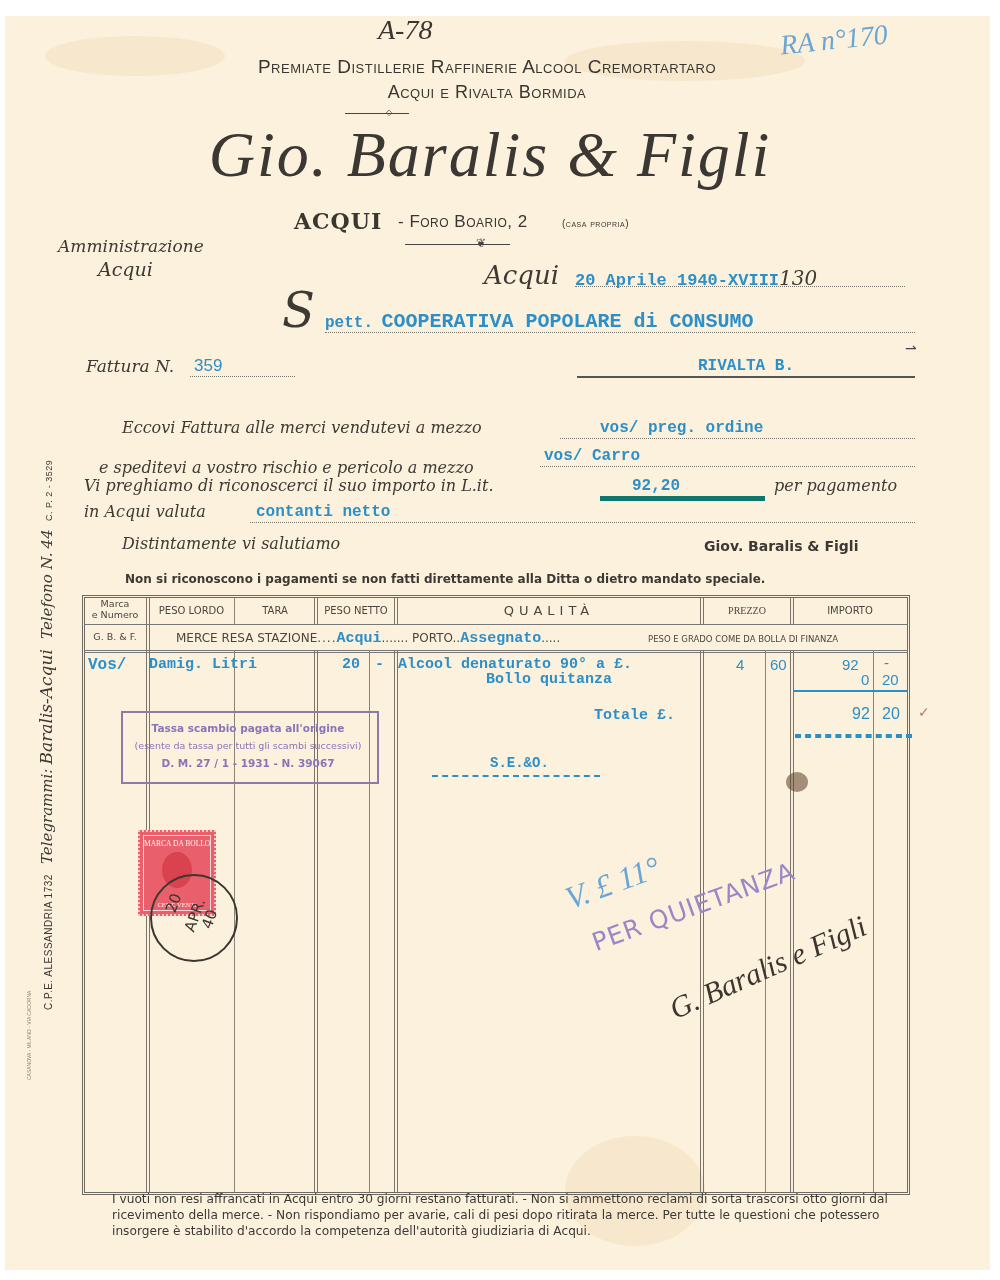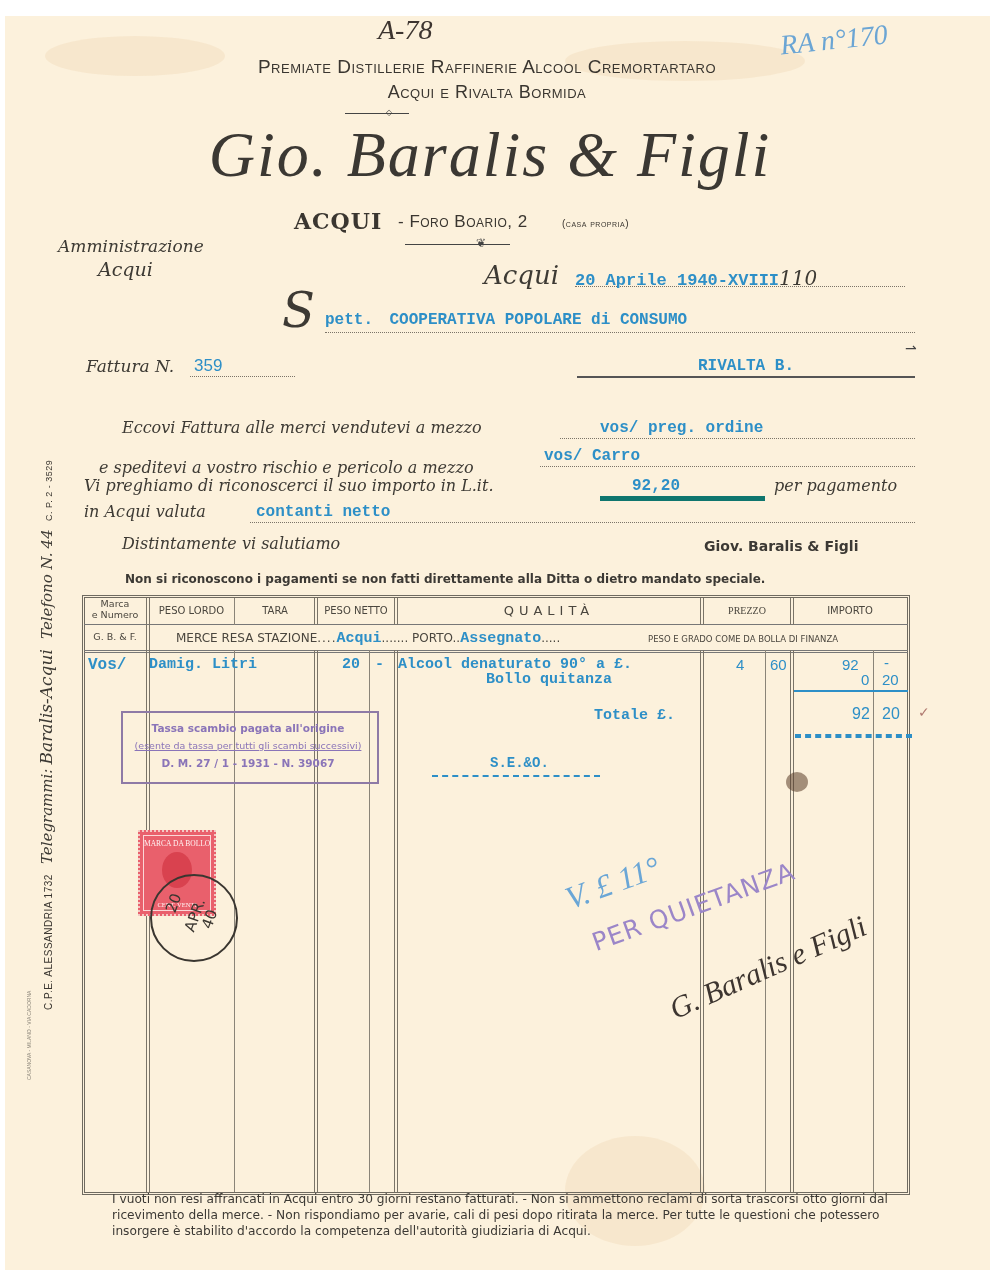--- a/index.html
+++ b/index.html
@@ -46,27 +46,27 @@
 <div class="abs caps" style="left:398px;top:212px;font-size:17px;">- Foro Boario, 2</div>
 <div class="abs caps" style="left:562px;top:218px;font-size:10px;">(casa propria)</div>
 <div class="rule" style="left:405px;top:244px;width:105px;height:1px;"></div>
 <div class="abs" style="left:476px;top:236px;font-size:12px;color:#444;">❦</div>
 
 <div class="abs script" style="left:58px;top:236px;font-size:17px;">Amministrazione</div>
 <div class="abs script" style="left:98px;top:258px;font-size:19px;">Acqui</div>
 
 <div class="abs script" style="left:484px;top:260px;font-size:26px;">Acqui</div>
 <div class="abs dotted" style="left:575px;top:266px;width:330px;height:20px;">
-  <span class="type" style="font-size:17px;">20 Aprile 1940-XVIII</span><span class="script" style="font-size:20px;">110</span>
+  <span class="type" style="font-size:17px;">20 Aprile 1940-XVIII</span><span class="script" style="font-size:20px;">130</span>
 </div>
 
 <div class="abs script" style="left:282px;top:282px;font-size:48px;">S</div>
 <div class="abs dotted" style="left:325px;top:310px;width:590px;height:22px;">
   <span class="type" style="font-size:16px;">pett.</span>
-  <span class="type" style="font-size:16px;margin-left:12px;">COOPERATIVA POPOLARE di CONSUMO</span>
+  <span class="type" style="font-size:20px;margin-left:4px;">COOPERATIVA POPOLARE di CONSUMO</span>
 </div>
 <div class="abs" style="left:905px;top:340px;font-size:14px;color:#444;">⇀</div>
 
 <div class="abs script" style="left:86px;top:356px;font-size:17px;">Fattura N.</div>
 <div class="abs dotted" style="left:190px;top:356px;width:105px;height:20px;">
   <span style="font-family:'Liberation Sans',sans-serif;color:#2d8fc7;font-size:17px;margin-left:4px;">359</span>
 </div>
 <div class="abs" style="left:577px;top:356px;width:338px;height:20px;border-bottom:2px solid #555;text-align:center;">
   <span class="type" style="font-size:16px;">RIVALTA B.</span>
 </div>
@@ -166,21 +166,21 @@
   <div class="abs" style="left:795px;top:734px;width:117px;height:4px;border-top:2px dashed #2d8fc7;border-bottom:2px dashed #2d8fc7;box-sizing:border-box;"></div>
 
   <div class="abs type" style="left:490px;top:755px;font-size:14px;">S.E.&amp;O.</div>
   <div class="abs" style="left:432px;top:775px;width:168px;border-top:2px dashed #2d8fc7;"></div>
 
   <div class="abs" style="left:786px;top:772px;width:22px;height:20px;border-radius:50%;background:rgba(90,60,40,0.55);"></div>
 </div>
 
 <div class="stamp-box" style="left:121px;top:711px;width:254px;height:69px;"></div>
 <div class="abs purple" style="left:121px;top:722px;width:254px;text-align:center;font-family:'DejaVu Sans',sans-serif;font-weight:bold;font-size:10.5px;">Tassa scambio pagata all'origine</div>
-<div class="abs purple" style="left:121px;top:740px;width:254px;text-align:center;font-family:'DejaVu Sans',sans-serif;font-size:9.5px;text-decoration:underline;">(esente da tassa per tutti gli scambi successivi)</div>
+<div class="abs purple" style="left:121px;top:740px;width:254px;text-align:center;font-family:'DejaVu Sans',sans-serif;font-size:9.5px;">(esente da tassa per tutti gli scambi successivi)</div>
 <div class="abs purple" style="left:121px;top:757px;width:254px;text-align:center;font-family:'DejaVu Sans',sans-serif;font-weight:bold;font-size:10.5px;">D. M. 27 / 1 - 1931 - N. 39067</div>
 
 <div class="abs" style="left:138px;top:830px;width:74px;height:82px;background:#e9606c;border:2px dotted #f3c9c4;">
   <div style="margin:3px;border:1px solid #fbd7d7;height:74px;position:relative;">
     <div style="text-align:center;font-family:'Liberation Serif',serif;font-size:7.5px;color:#fff3f3;margin-top:3px;">MARCA DA BOLLO</div>
     <div style="position:absolute;left:18px;top:16px;width:30px;height:36px;border-radius:50%;background:#d9424f;"></div>
     <div style="position:absolute;bottom:2px;width:100%;text-align:center;font-family:'Liberation Serif',serif;font-size:6.5px;color:#fff3f3;">CENT. VENTI</div>
   </div>
 </div>
 

